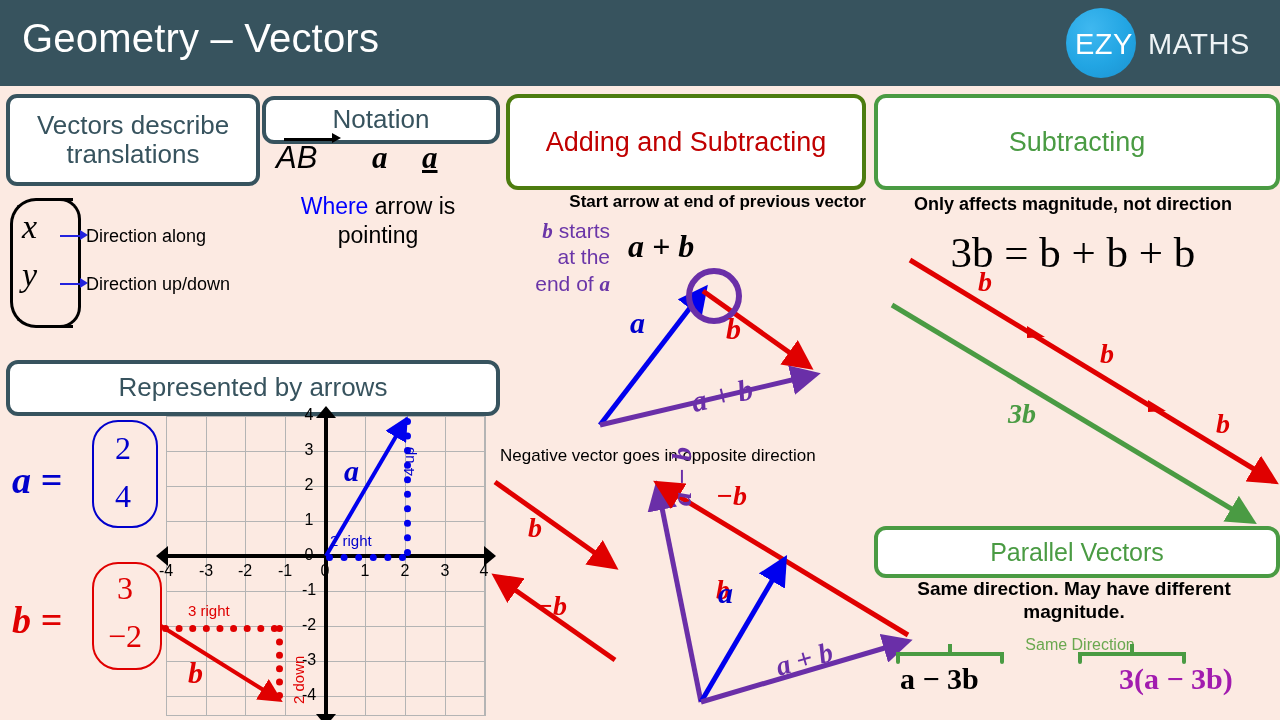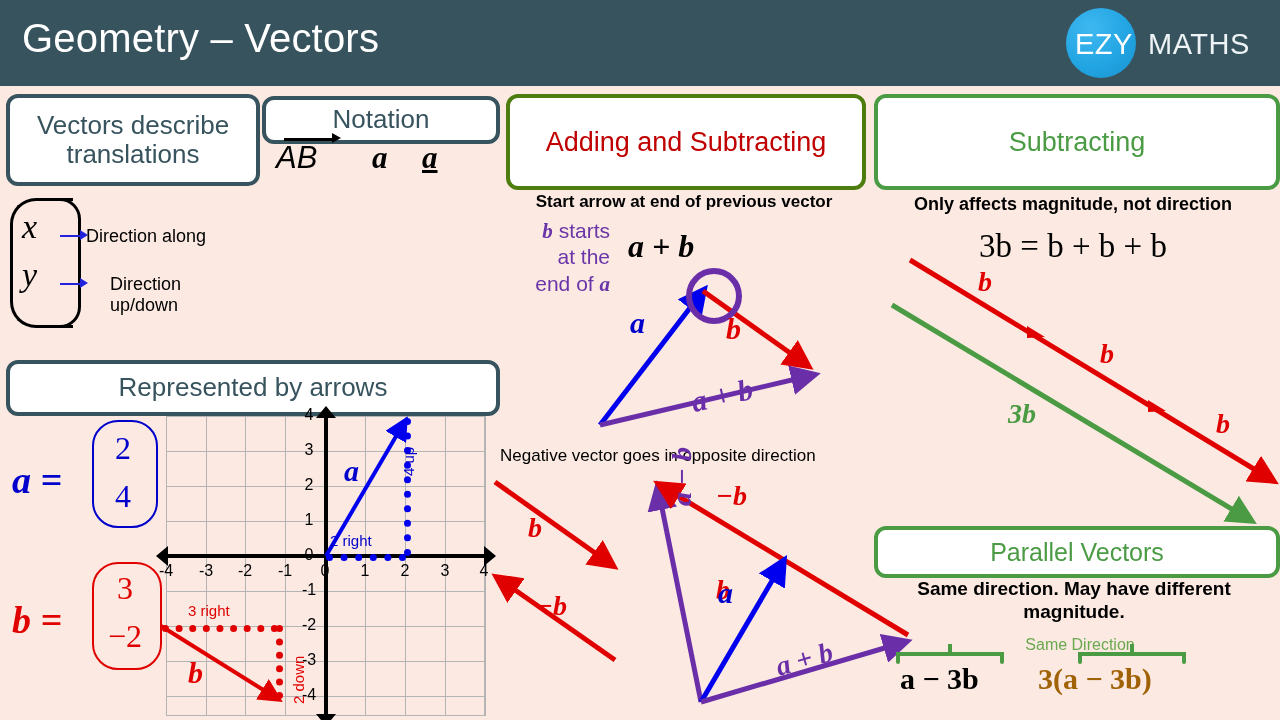--- a/index.html
+++ b/index.html
@@ -38,21 +38,21 @@
   
   .titlebox{
     background:#ffffff;border-radius:12px;
     display:flex;align-items:center;justify-content:center;
     text-align:center;line-height:1.12;
   }
   .tb-dark{border:4px solid #37535e;color:#37535e;}
   .tb-red{border:4px solid #4d7c0f;color:#c00000;}
   .tb-green{border:4px solid #4a9b43;color:#4a9b43;}
 
-  #box-describe{left:6px;top:94px;width:246px;height:84px;font-size:26px;}
+  #box-describe{left:6px;top:94px;width:246px;height:84px;font-size:26px;border-radius:11px;}
   #box-notation{left:262px;top:96px;width:230px;height:40px;font-size:26px;}
   #box-arrows{left:6px;top:360px;width:486px;height:48px;font-size:26px;}
   #box-addsub{left:506px;top:94px;width:352px;height:88px;font-size:27px;}
   #box-mult{left:874px;top:94px;width:398px;height:88px;font-size:27px;}
   #box-parallel{left:874px;top:526px;width:398px;height:44px;font-size:25px;}
 
   
   #nota-row{left:262px;top:138px;width:232px;height:42px;}
   #nota-ab{left:14px;top:2px;font-size:31px;font-style:italic;font-family:Liberation Sans, sans-serif;color:#000;}
   #nota-ab-bar{left:22px;top:0px;width:52px;height:0;border-top:3px solid #000;}
@@ -73,21 +73,21 @@
   #xy-bracket-r{
     left:52px;top:2px;width:18px;height:124px;
     border:3px solid #000;border-left:none;
     border-radius:0 26px 26px 0;
   }
   #xy-x{left:14px;top:12px;font-size:34px;font-style:italic;font-family:"Liberation Serif",serif;}
   #xy-y{left:14px;top:60px;font-size:34px;font-style:italic;font-family:"Liberation Serif",serif;}
   .xy-arrow{height:0;border-top:2px solid #2222dd;}
   .xy-head{width:0;height:0;border-left:8px solid #2222dd;border-top:5px solid transparent;border-bottom:5px solid transparent;}
   #xy-lbl1{left:78px;top:30px;font-size:18px;color:#000;}
-  #xy-lbl2{left:78px;top:78px;font-size:18px;color:#000;margin-left:24px;}
+  #xy-lbl2{left:78px;top:78px;font-size:18px;color:#000;}
 
   
   .veccol{font-family:"Liberation Serif",serif;}
   #vec-a-lbl{left:12px;top:458px;font-size:38px;font-weight:bold;font-style:italic;color:#0000cc;}
   #vec-a-br{left:92px;top:420px;width:62px;height:104px;border:2px solid #0000cc;border-radius:26px;}
   #vec-a-n1{left:92px;top:430px;width:62px;text-align:center;font-size:32px;color:#0000cc;}
   #vec-a-n2{left:92px;top:478px;width:62px;text-align:center;font-size:32px;color:#0000cc;}
 
   #vec-b-lbl{left:12px;top:598px;font-size:38px;font-weight:bold;font-style:italic;color:#e00000;}
   #vec-b-br{left:92px;top:562px;width:66px;height:104px;border:2px solid #e00000;border-radius:26px;}
@@ -109,36 +109,36 @@
   #ax-r{left:318px;top:130px;border-left:12px solid #000;border-top:10px solid transparent;border-bottom:10px solid transparent;}
   #ay-t{left:150px;top:-10px;border-bottom:12px solid #000;border-left:10px solid transparent;border-right:10px solid transparent;}
   #ay-b{left:150px;top:298px;border-top:12px solid #000;border-left:10px solid transparent;border-right:10px solid transparent;}
 
   .ticklbl{font-size:16px;color:#000;font-family:"Liberation Sans",sans-serif;text-align:center;width:26px;}
 
   .dotline-h{height:0;border-top:7px dotted;}
   .dotline-v{width:0;border-left:7px dotted;}
 
   
-  #addsub-sub{left:502px;top:192px;width:364px;text-align:center;font-size:17px;font-weight:bold;color:#000;}
+  #addsub-sub{left:502px;top:192px;width:364px;text-align:right;font-size:17px;font-weight:bold;color:#000;}
   #bstarts{left:500px;top:218px;width:110px;text-align:right;font-size:21px;color:#6a35a8;line-height:1.25;}
   #apb-title{left:628px;top:228px;font-size:32px;font-weight:bold;font-style:italic;font-family:"Liberation Serif",serif;color:#000;}
   #circle-hl{left:686px;top:268px;width:44px;height:44px;border:6px solid #6a2fa8;border-radius:50%;}
 
   #neg-note{left:500px;top:446px;width:380px;font-size:17px;color:#000;}
 
   
   #mult-sub{left:876px;top:194px;width:394px;text-align:center;font-size:18px;font-weight:bold;color:#000;}
-  #mult-eq{left:876px;top:228px;width:394px;text-align:center;font-size:33px;font-family:"Liberation Serif",serif;color:#000;}
+  #mult-eq{left:876px;top:228px;width:394px;text-align:center;font-size:43px;font-family:"Liberation Serif",serif;color:#000;}
 
   
   #par-sub{left:880px;top:578px;width:388px;text-align:center;font-size:19px;font-weight:bold;color:#000;line-height:1.2;}
   #par-samedir{left:1000px;top:636px;width:160px;text-align:center;font-size:16px;color:#6aa84f;}
   #par-e1{left:900px;top:662px;font-size:30px;font-weight:bold;font-family:"Liberation Serif",serif;color:#000;}
-  #par-e2{left:1038px;top:662px;font-size:30px;font-weight:bold;font-family:"Liberation Serif",serif;color:#a16207;}
+  #par-e2{left:1119px;top:662px;font-size:30px;font-weight:bold;font-family:"Liberation Serif",serif;color:#a21caf;}
 
   svg{position:absolute;left:0;top:0;overflow:visible;}
   .vlabel{font-family:"Liberation Serif",serif;font-weight:bold;font-style:italic;}
 </style>
 </head>
 <body>
 
 <div class="abs" id="header"></div>
 <div class="abs" id="header-title">Geometry – Vectors</div>
 <div class="abs" id="logo-wrap">
@@ -154,20 +154,21 @@
 <div class="abs" id="nota-row">
   <div class="abs" id="nota-ab-bar"></div>
   <div class="abs" id="nota-ab-head"></div>
   <div class="abs" id="nota-ab">AB</div>
   <div class="abs" id="nota-a1">a</div>
   <div class="abs" id="nota-a2">a</div>
 </div>
 
 <div class="abs" id="nota-text">
   <div style="height:6px"></div>
+  <div><span class="blueword">Where</span><span> arrow is pointing</span></div>
 </div>
 
 <div class="abs" id="xy-group">
   <div class="abs" id="xy-bracket"></div>
   <div class="abs" id="xy-bracket-r"></div>
   <div class="abs" id="xy-x">x</div>
   <div class="abs" id="xy-y">y</div>
   <div class="abs xy-arrow" style="left:52px;top:39px;width:22px;"></div>
   <div class="abs xy-head" style="left:72px;top:34px;"></div>
   <div class="abs xy-arrow" style="left:52px;top:87px;width:22px;"></div>

